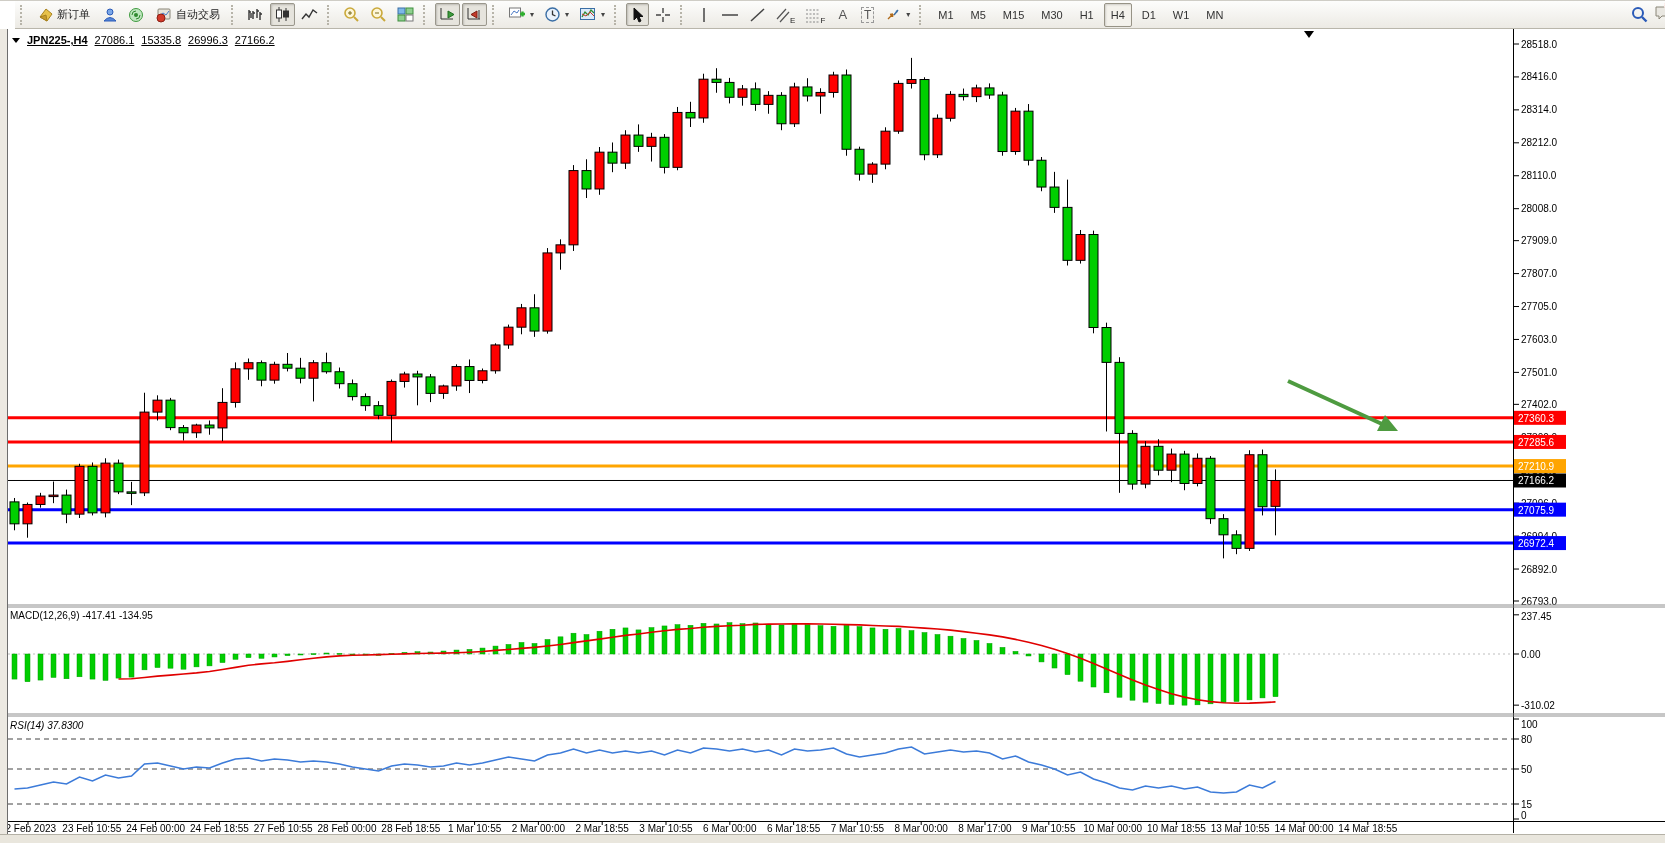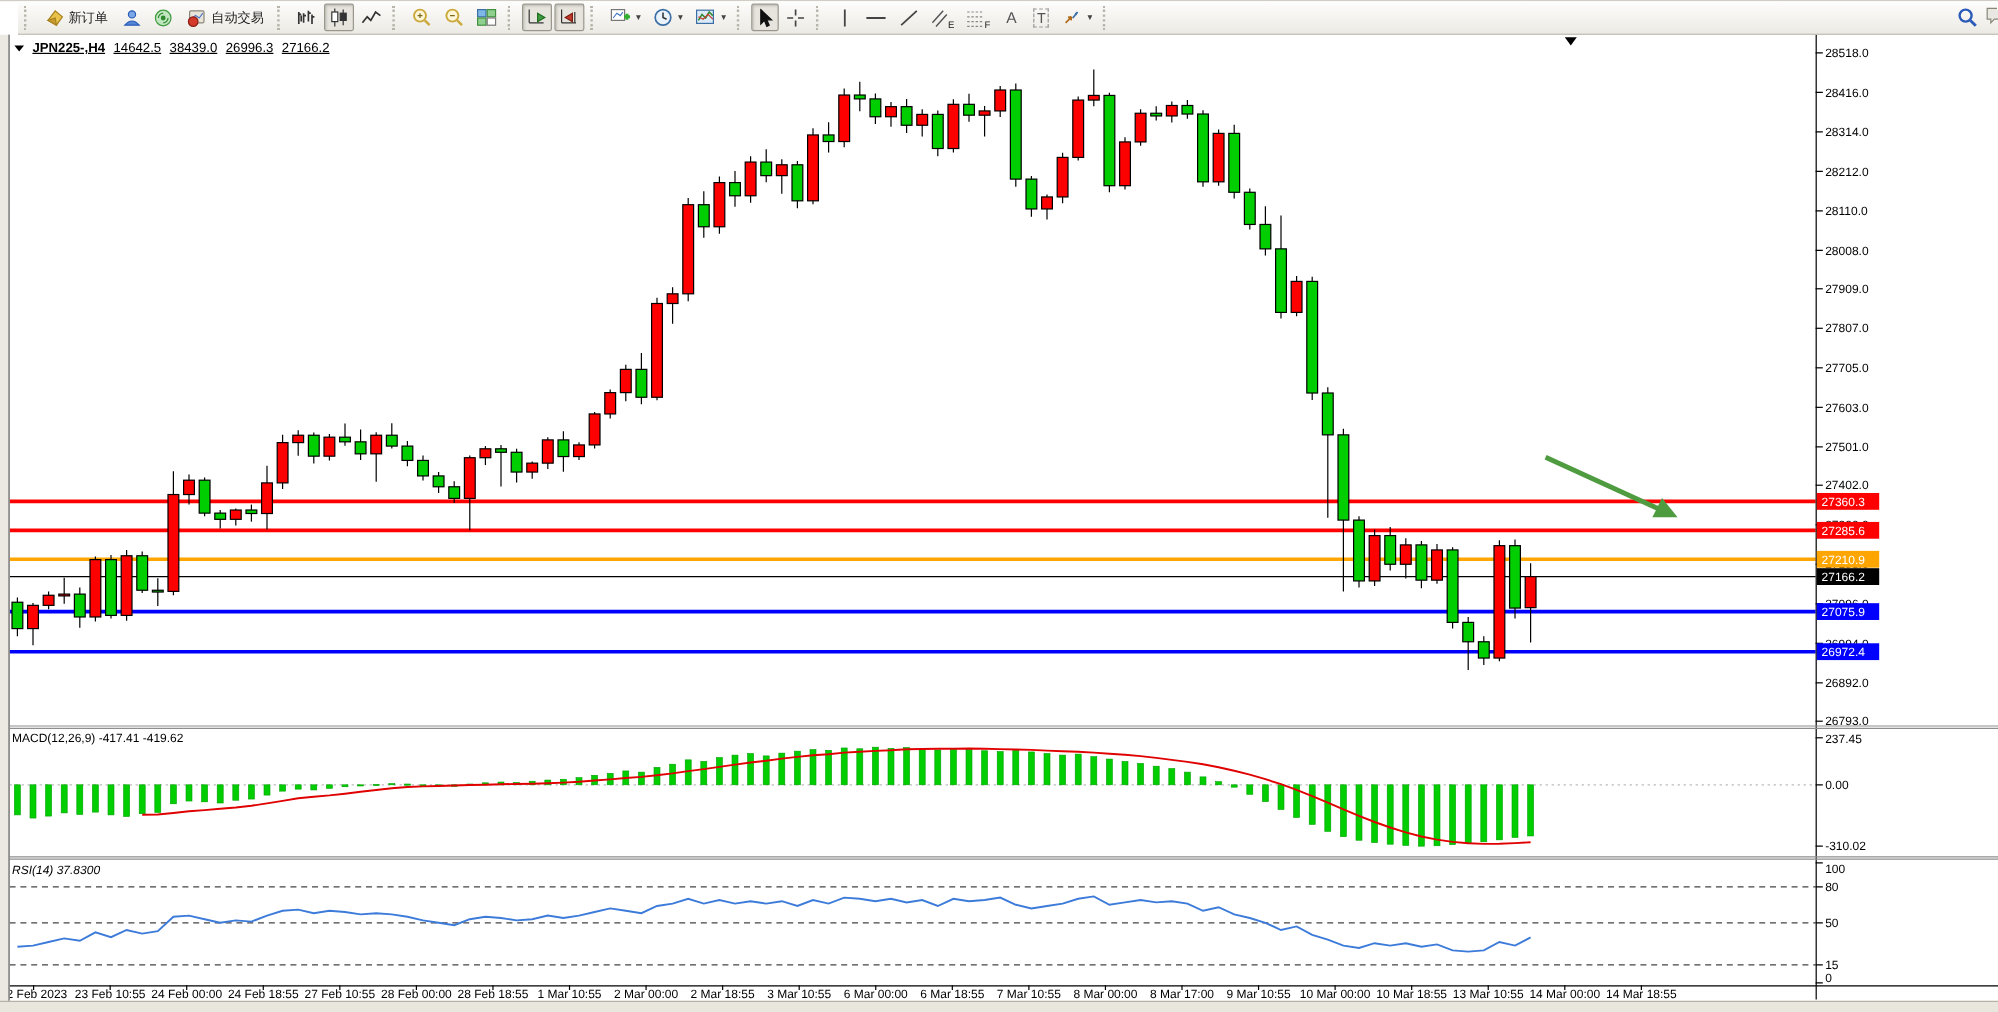--- a/index.html
+++ b/index.html
@@ -217,20 +217,31 @@
       <svg width="17" height="16" viewBox="0 0 17 16">
         <path d="M3,12 L8,7 M8,7 l-3,0.5 M8,7 l-0.5,3" stroke="#b06a1a" stroke-width="1.4" fill="none"></path>
         <path d="M13,3 L9,8" stroke="#3a6ea5" stroke-width="1.4"></path>
         <polygon points="13,3 10.5,4 12,6" fill="#3a6ea5"></polygon>
       </svg>
       <span class="caret">▾</span>
     </div>
 
     <div class="grip"></div>
 
+    <div id="tf-group" style="display:flex;gap:3px;">
+        <div class="tfbtn">M1</div>
+        <div class="tfbtn">M5</div>
+        <div class="tfbtn">M15</div>
+        <div class="tfbtn">M30</div>
+        <div class="tfbtn">H1</div>
+        <div class="tfbtn active">H4</div>
+        <div class="tfbtn">D1</div>
+        <div class="tfbtn">W1</div>
+        <div class="tfbtn">MN</div>
+      </div>
 
     <div id="toolbar-right">
       <svg width="17" height="17" viewBox="0 0 17 17">
         <circle cx="7" cy="7" r="5" fill="none" stroke="#2b5bb8" stroke-width="2"></circle>
         <line x1="11" y1="11" x2="15.5" y2="15.5" stroke="#2b5bb8" stroke-width="2.4"></line>
       </svg>
       <div style="position:relative;">
         <svg width="18" height="17" viewBox="0 0 18 17">
           <path d="M2,3 h13 v9 h-7 l-3,3 v-3 h-3 z" fill="#e9e7e1" stroke="#8a8678"></path>
         </svg>
@@ -664,30 +675,30 @@
       <line x1="1304" y1="820" x2="1304" y2="824" stroke="#000"></line>
       <text x="1304" y="831" font-size="10" fill="#000" text-anchor="middle">14 Mar 00:00</text>
       <line x1="1367.8" y1="820" x2="1367.8" y2="824" stroke="#000"></line>
       <text x="1367.8" y="831" font-size="10" fill="#000" text-anchor="middle">14 Mar 18:55</text>
       <line x1="7.5" y1="28" x2="7.5" y2="832" stroke="#555"></line>
     </svg>
 
   <div class="ovl" id="chart-title">
     <span class="tri"></span>
     <b>JPN225-,H4</b>
-    <span>14642.5</span>
-    <span>38439.0</span>
+    <span>27086.1</span>
+    <span>15335.8</span>
     <span>26996.3</span>
     <span>27166.2</span>
   </div>
 
   <div class="ovl" id="macd-label">
     <span>MACD(12,26,9)</span>
     <span>-417.41</span>
-    <span>-419.62</span>
+    <span>-134.95</span>
   </div>
 
   <div class="ovl" id="rsi-label">
     <span>RSI(14)</span>
     <span>37.8300</span>
   </div>
 
   <div id="bottom-strip"></div>
 </div>
 

